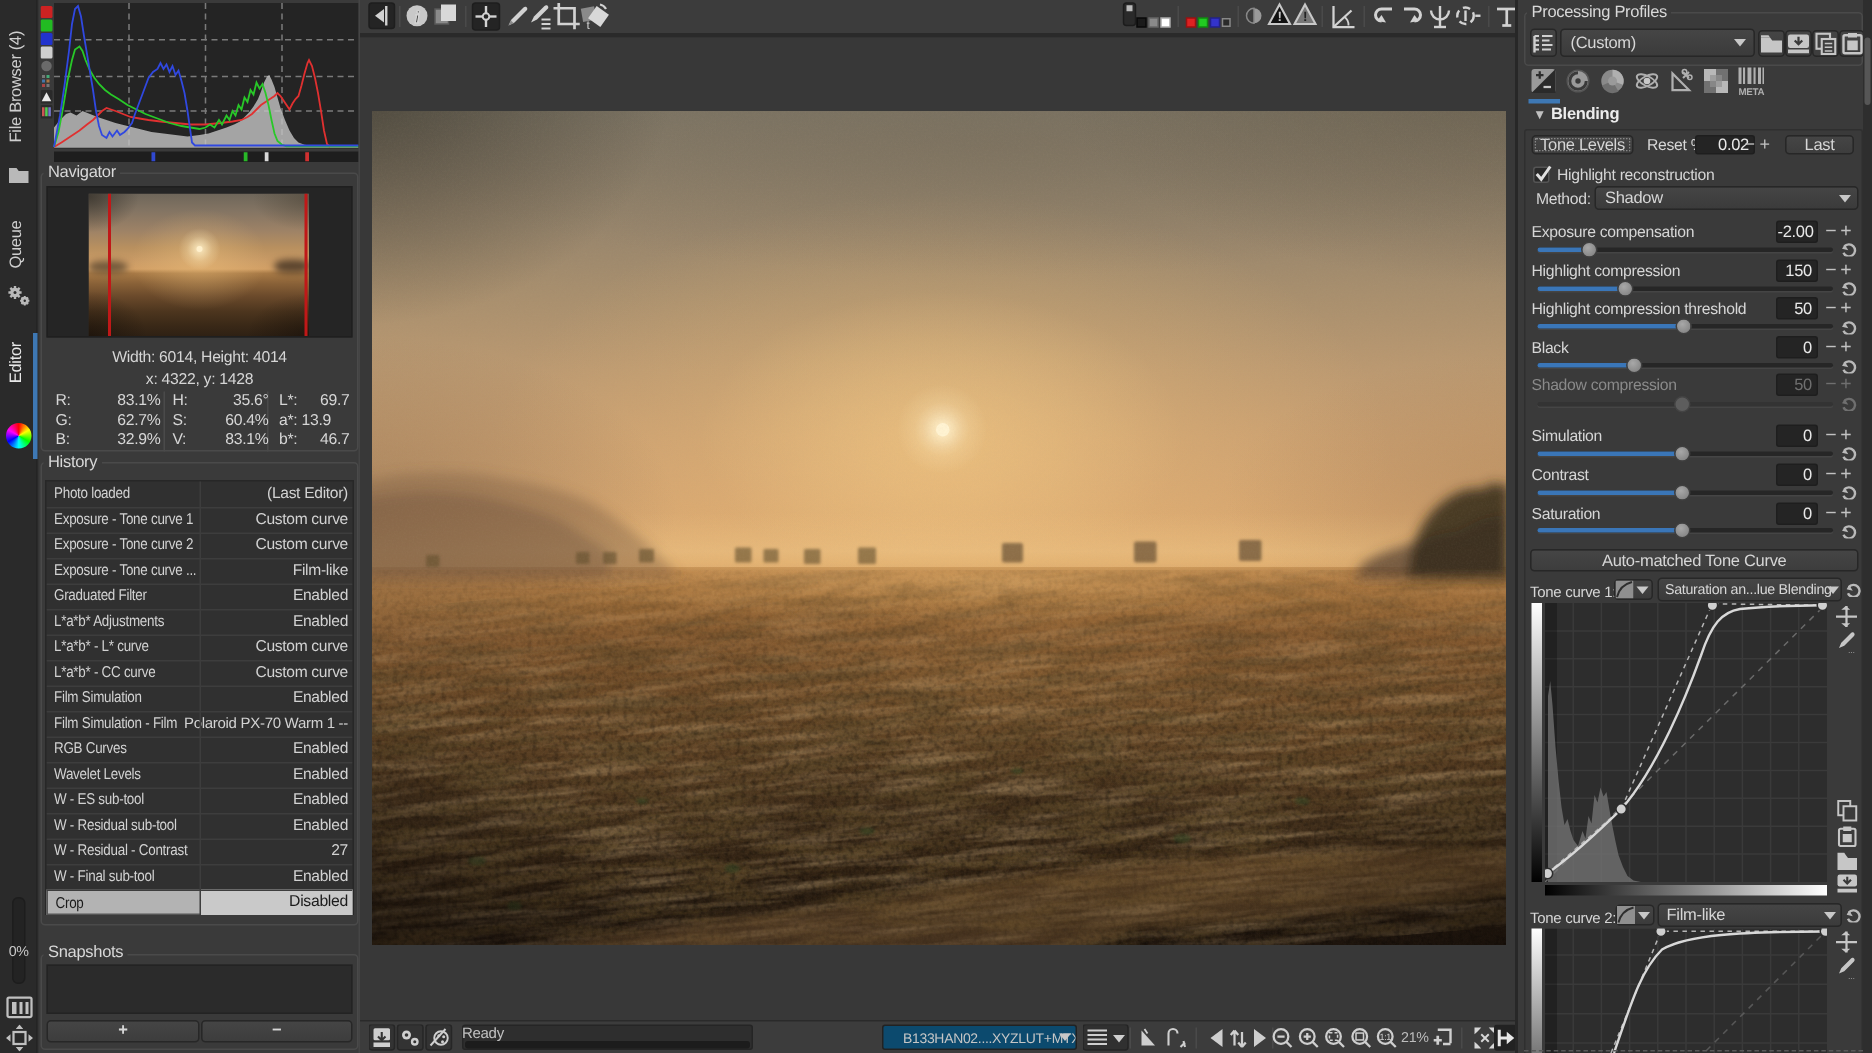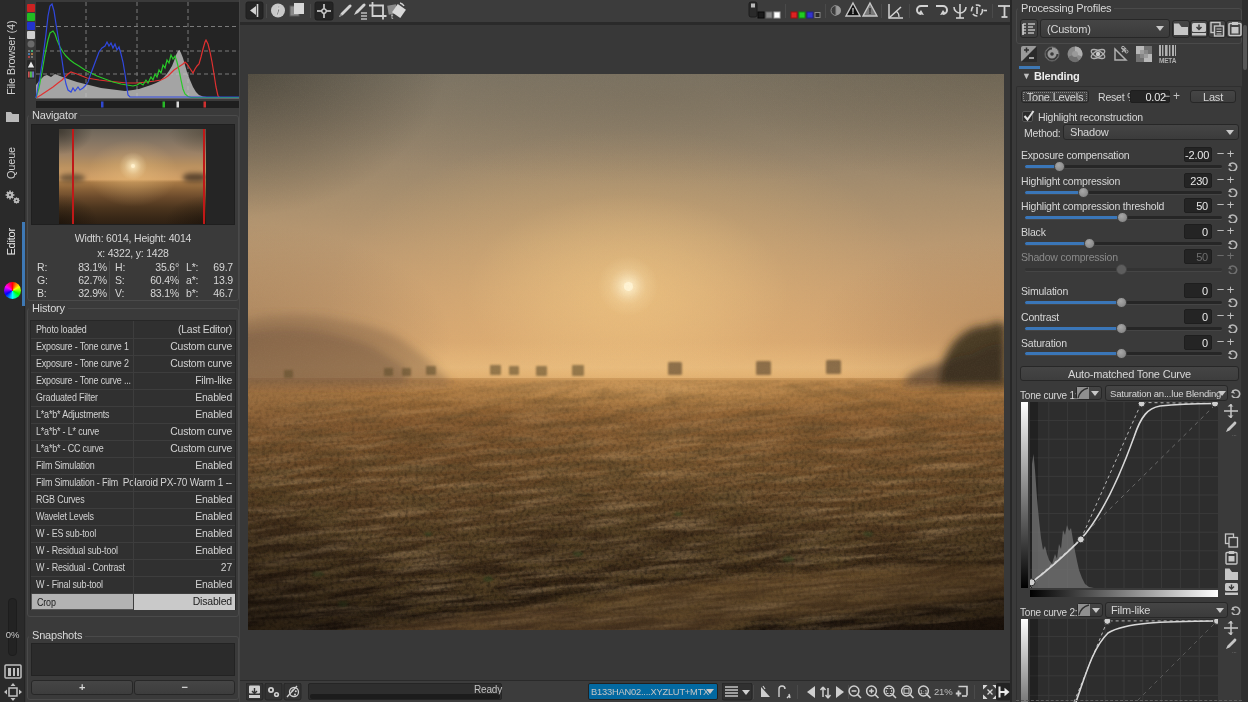--- a/index.html
+++ b/index.html
@@ -171,21 +171,21 @@
       <div class="abs" style="left:26px;top:26px;width:50px;text-align:right">32.9%</div>
   <div class="abs" style="left:84px;top:0">H:</div>
       <div class="abs" style="left:100px;top:0;width:48px;text-align:right">35.6°</div>
   <div class="abs" style="left:84px;top:13px">S:</div>
       <div class="abs" style="left:100px;top:13px;width:48px;text-align:right">60.4%</div>
   <div class="abs" style="left:84px;top:26px">V:</div>
       <div class="abs" style="left:100px;top:26px;width:48px;text-align:right">83.1%</div>
   <div class="abs" style="left:155px;top:0">L*:</div>
       <div class="abs" style="left:170px;top:0;width:32px;text-align:right">69.7</div>
   <div class="abs" style="left:155px;top:13px">a*:</div>
-      <div class="abs" style="left:170px;top:13px;width:32px;text-align:right">13.9</div>
+      <div class="abs" style="left:170px;top:13px;width:32px;text-align:left">13.9</div>
   <div class="abs" style="left:155px;top:26px">b*:</div>
       <div class="abs" style="left:170px;top:26px;width:32px;text-align:right">46.7</div>
 </div>
 
 <div class="abs frame" style="left:27px;top:308px;width:212px;height:309px"></div>
 <div class="abs frlabel" style="left:29px;top:303px">History</div>
 <div class="abs" id="histlist" style="left:30px;top:320px;width:206px;height:290px;background:#303030;border:1px solid #272727">
   <div class="hrow" style="top:0">
         <span class="c1">Photo loaded</span>
         <span class="c2">(Last Editor)</span>
@@ -556,24 +556,24 @@
             <path d="M3 14 L13 3"></path>
             <circle cx="10" cy="9" r="4.5"></circle>
             <circle cx="8.5" cy="7.5" r="1" fill="#cfcfcf" stroke="none"></circle>
             <circle cx="11.8" cy="8.2" r="1" fill="#cfcfcf" stroke="none"></circle>
             <circle cx="11" cy="11.5" r="1" fill="#cfcfcf" stroke="none"></circle>
           </g>
         </g>
   </svg>
 
   <div class="abs" style="left:68px;top:2px;width:194px;height:17px;background:#2e2e2e;border:1px solid #252525;border-radius:2px"></div>
-  <div class="abs" style="left:68px;top:3px;width:194px;text-align:right;font-size:10px;color:#c2c2c2">Ready</div>
+  <div class="abs" style="left:68px;top:3px;width:194px;text-align:left;font-size:10px;color:#c2c2c2">Ready</div>
   <div class="abs" style="left:70px;top:13px;width:190px;height:5px;background:#1c1c1c;border-radius:2px"></div>
 
-  <div class="abs" style="left:348px;top:2px;width:130px;height:17px;background:#0369a1;border:1px solid #222;border-radius:2px;color:#c6c6c6;font-size:9.3px;line-height:16px;padding-left:2px;overflow:hidden">B133HAN02....XYZLUT+MTX</div>
+  <div class="abs" style="left:348px;top:2px;width:130px;height:17px;background:#0c4a6e;border:1px solid #222;border-radius:2px;color:#c6c6c6;font-size:9.3px;line-height:16px;padding-left:13px;overflow:hidden">B133HAN02....XYZLUT+MTX</div>
   <div class="caret" style="left:466px;top:8px"></div>
   <svg class="abs" style="left:482px;top:2px" width="290" height="18" viewBox="0 0 290 18">
     <g stroke="#cfcfcf" fill="#cfcfcf">
       <rect x="0" y="0" width="30" height="17" rx="2" fill="#303030" stroke="#242424"></rect>
       <g stroke-width="1.4">
             <line x1="3" y1="4" x2="16" y2="4"></line>
             <line x1="3" y1="7" x2="16" y2="7"></line>
             <line x1="3" y1="10" x2="16" y2="10"></line>
             <line x1="3" y1="13" x2="16" y2="13"></line>
           </g>
@@ -775,21 +775,21 @@
 <div class="abs spin" style="left:1216px;top:147px;color:#c2c2c2">−</div>
 <div class="abs spin" style="left:1226px;top:147px;color:#c2c2c2">+</div>
 <div class="abs sltrack" style="left:1025px;top:164.5px;width:197px"></div>
 <div class="abs slfill" style="left:1025px;top:164.5px;width:34px"></div>
 <div class="abs slknob" style="left:1053.5px;top:160.5px"></div>
 <svg class="abs" style="left:1228px;top:161px" width="11" height="10">
       <path d="M1.5 3.5 a4 4 0 1 1 -0.5 4" fill="none" stroke="#b9b9b9" stroke-width="1.6"></path>
       <path d="M0 4.8 l4.2 1 -2.4-3.8z" fill="#b9b9b9"></path>
     </svg>
 <div class="abs slname" style="left:1021px;top:174.5px;color:#d6d6d6">Highlight compression</div>
-<div class="abs valbox" style="left:1184px;top:172.5px;width:28px;height:15px;line-height:14px;padding-right:3px;">230</div>
+<div class="abs valbox" style="left:1184px;top:172.5px;width:28px;height:15px;line-height:14px;padding-right:3px;">150</div>
 <div class="abs spin" style="left:1216px;top:172.5px;color:#c2c2c2">−</div>
 <div class="abs spin" style="left:1226px;top:172.5px;color:#c2c2c2">+</div>
 <div class="abs sltrack" style="left:1025px;top:190.5px;width:197px"></div>
 <div class="abs slfill" style="left:1025px;top:190.5px;width:58px"></div>
 <div class="abs slknob" style="left:1077.5px;top:186.5px"></div>
 <svg class="abs" style="left:1228px;top:187px" width="11" height="10">
       <path d="M1.5 3.5 a4 4 0 1 1 -0.5 4" fill="none" stroke="#b9b9b9" stroke-width="1.6"></path>
       <path d="M0 4.8 l4.2 1 -2.4-3.8z" fill="#b9b9b9"></path>
     </svg>
 <div class="abs slname" style="left:1021px;top:200px;color:#d6d6d6">Highlight compression threshold</div>

